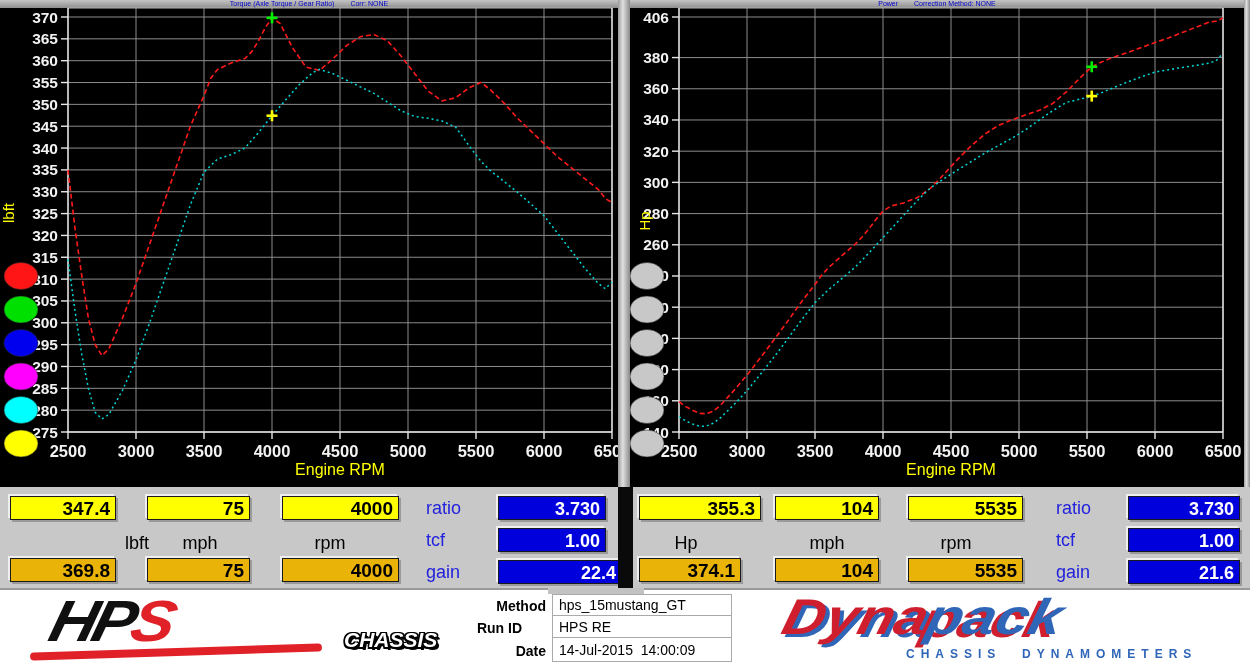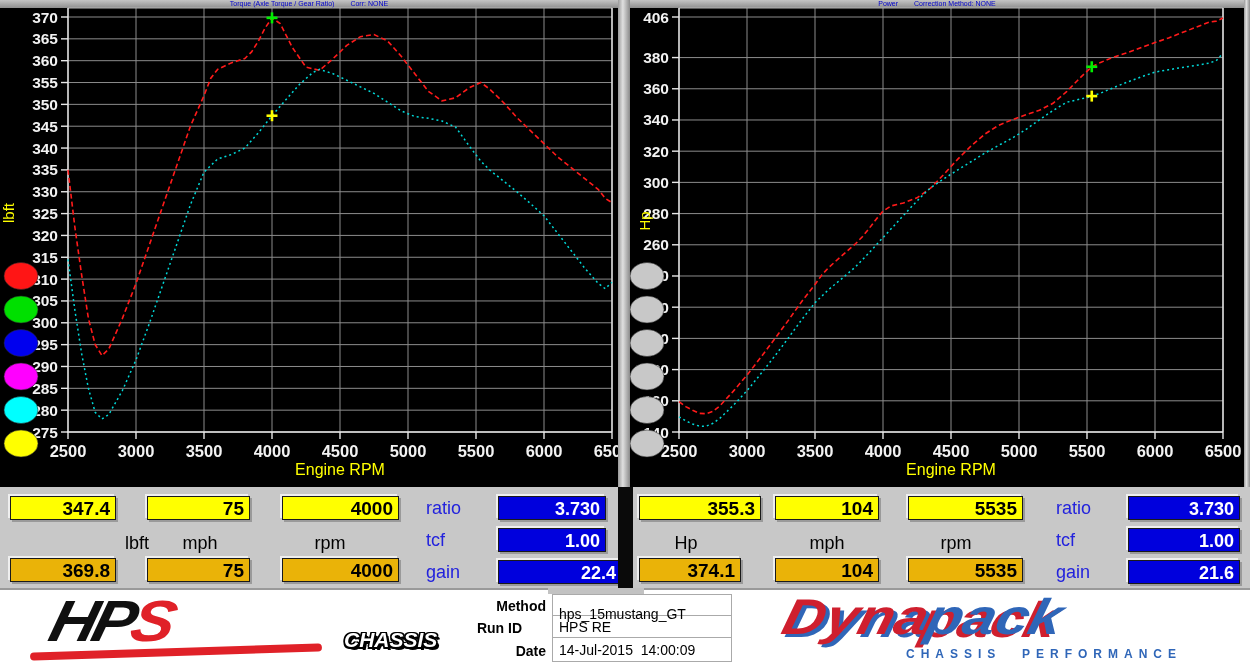--- a/index.html
+++ b/index.html
@@ -327,22 +327,22 @@
     <div class="abs outline" style="left:344px;top:38px;">CHASSIS</div>
 
     <div class="abs" style="left:548px;top:-2px;width:96px;height:6px;background:#c2c2c2;"></div>
     <div class="abs" style="left:552px;top:4px;width:178px;height:66px;border:1px solid #aaa;background:#fff;"></div>
     <div class="abs formline" style="left:552px;top:25px;width:179px;height:1px;"></div>
     <div class="abs formline" style="left:552px;top:47px;width:179px;height:1px;"></div>
 
     <div class="abs formlbl" style="left:480px;top:8px;width:66px;">Method</div>
     <div class="abs formlbl" style="left:456px;top:30px;width:66px;">Run ID</div>
     <div class="abs formlbl" style="left:480px;top:53px;width:66px;">Date</div>
-    <div class="abs formval" style="left:559px;top:16px;">hps_15mustang_GT</div>
+    <div class="abs formval" style="left:559px;top:7px;">hps_15mustang_GT</div>
     <div class="abs formval" style="left:559px;top:29px;">HPS RE</div>
     <div class="abs formval" style="left:559px;top:52px;">14-Jul-2015  14:00:09</div>
 
     <div class="abs dyna" style="left:790px;top:2px;"><span class="red">Dyna</span><span class="blue">pack</span></div>
     <div class="abs dynasub" style="left:862px;top:57px;margin-left:44px;">CHASSIS</div>
-    <div class="abs dynasub" style="left:1022px;top:57px;">PERFORMANCE</div>
+    <div class="abs dynasub" style="left:1022px;top:57px;">DYNAMOMETERS</div>
   </div>
 
 </div>
 
 </body></html>

